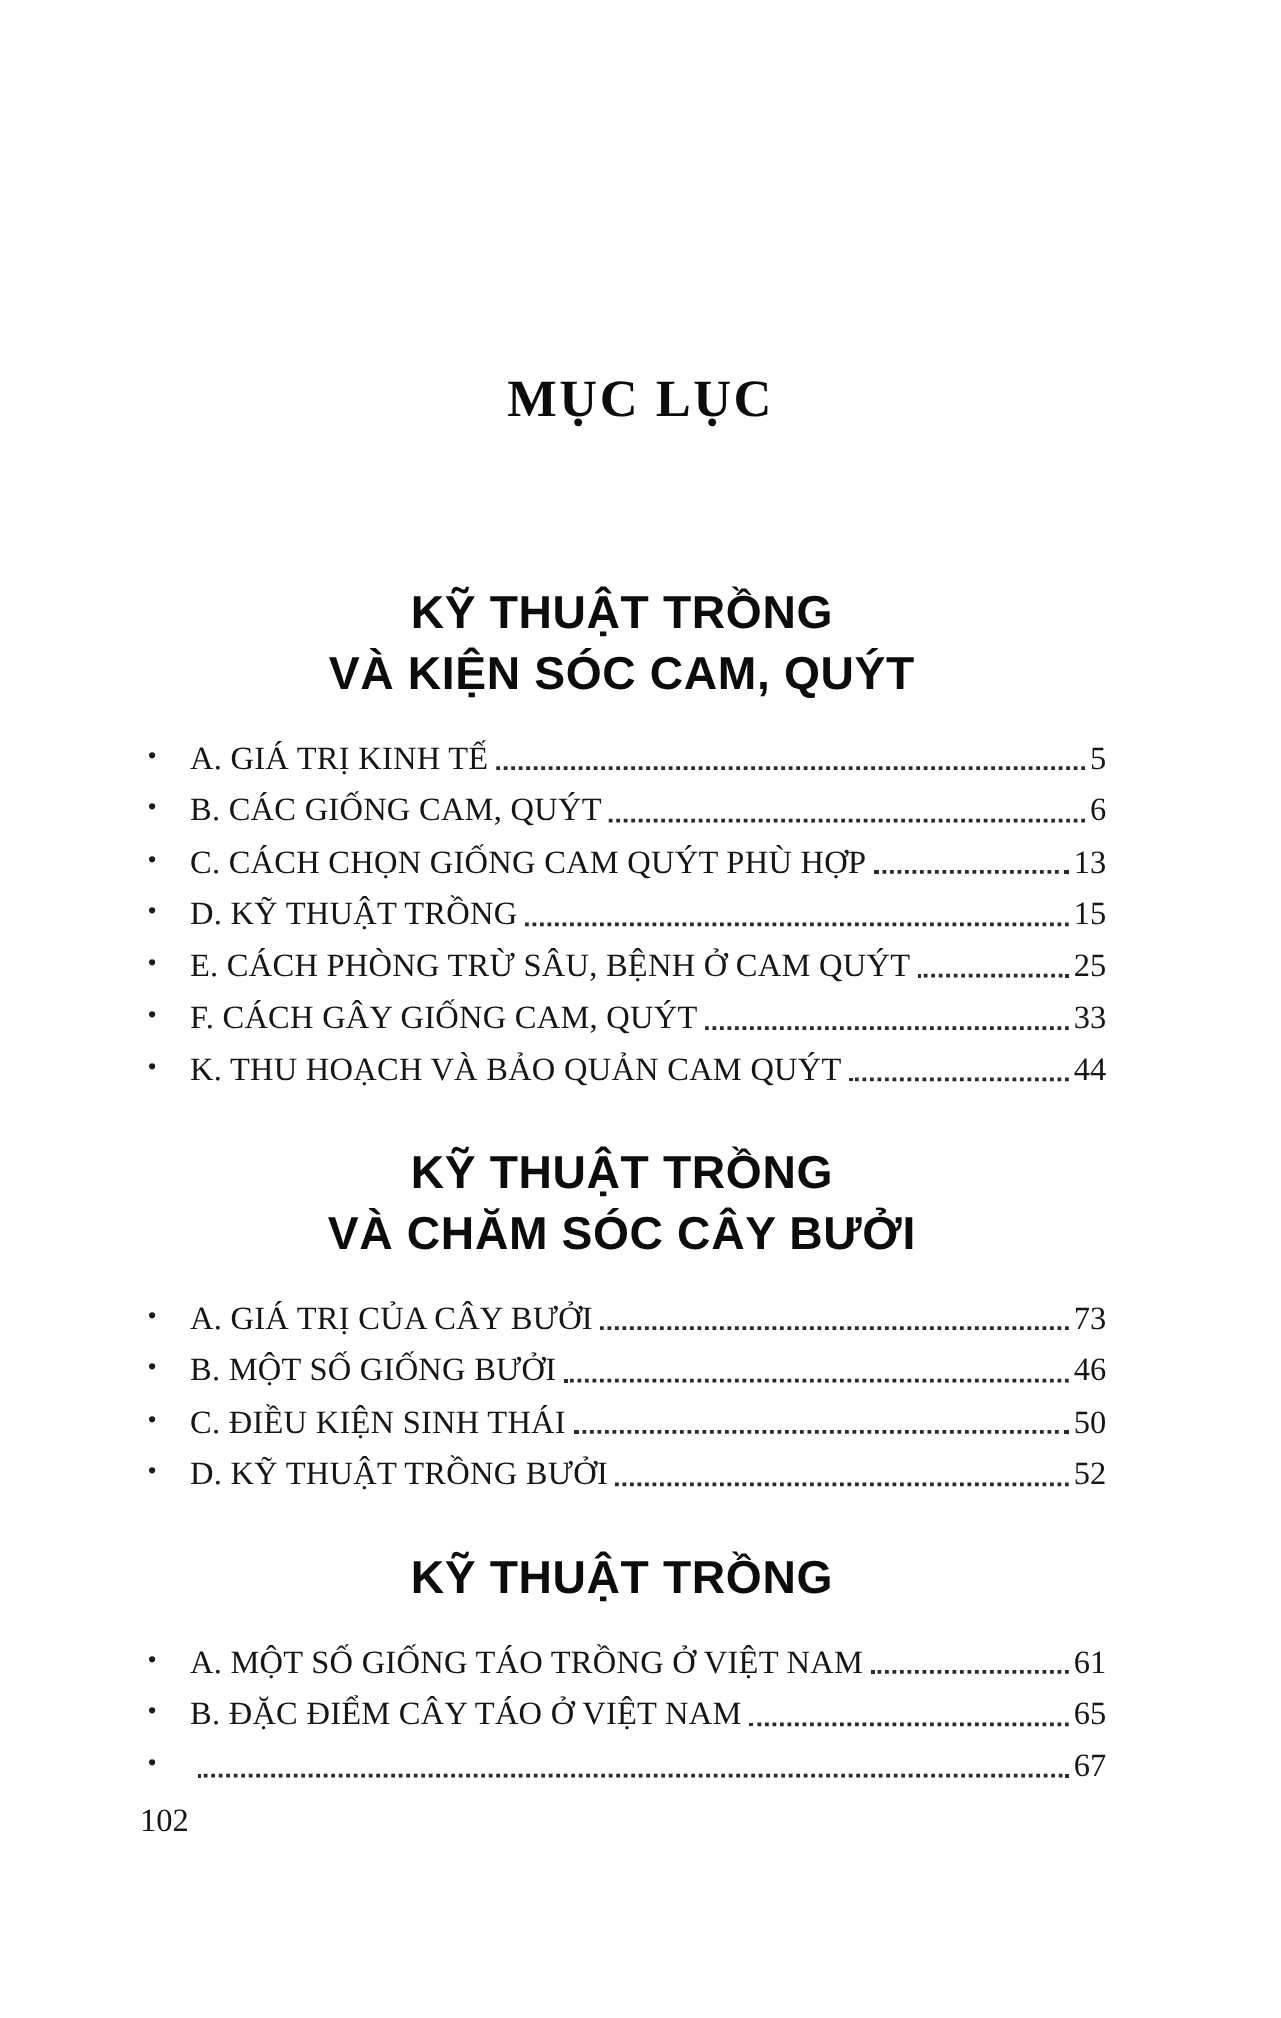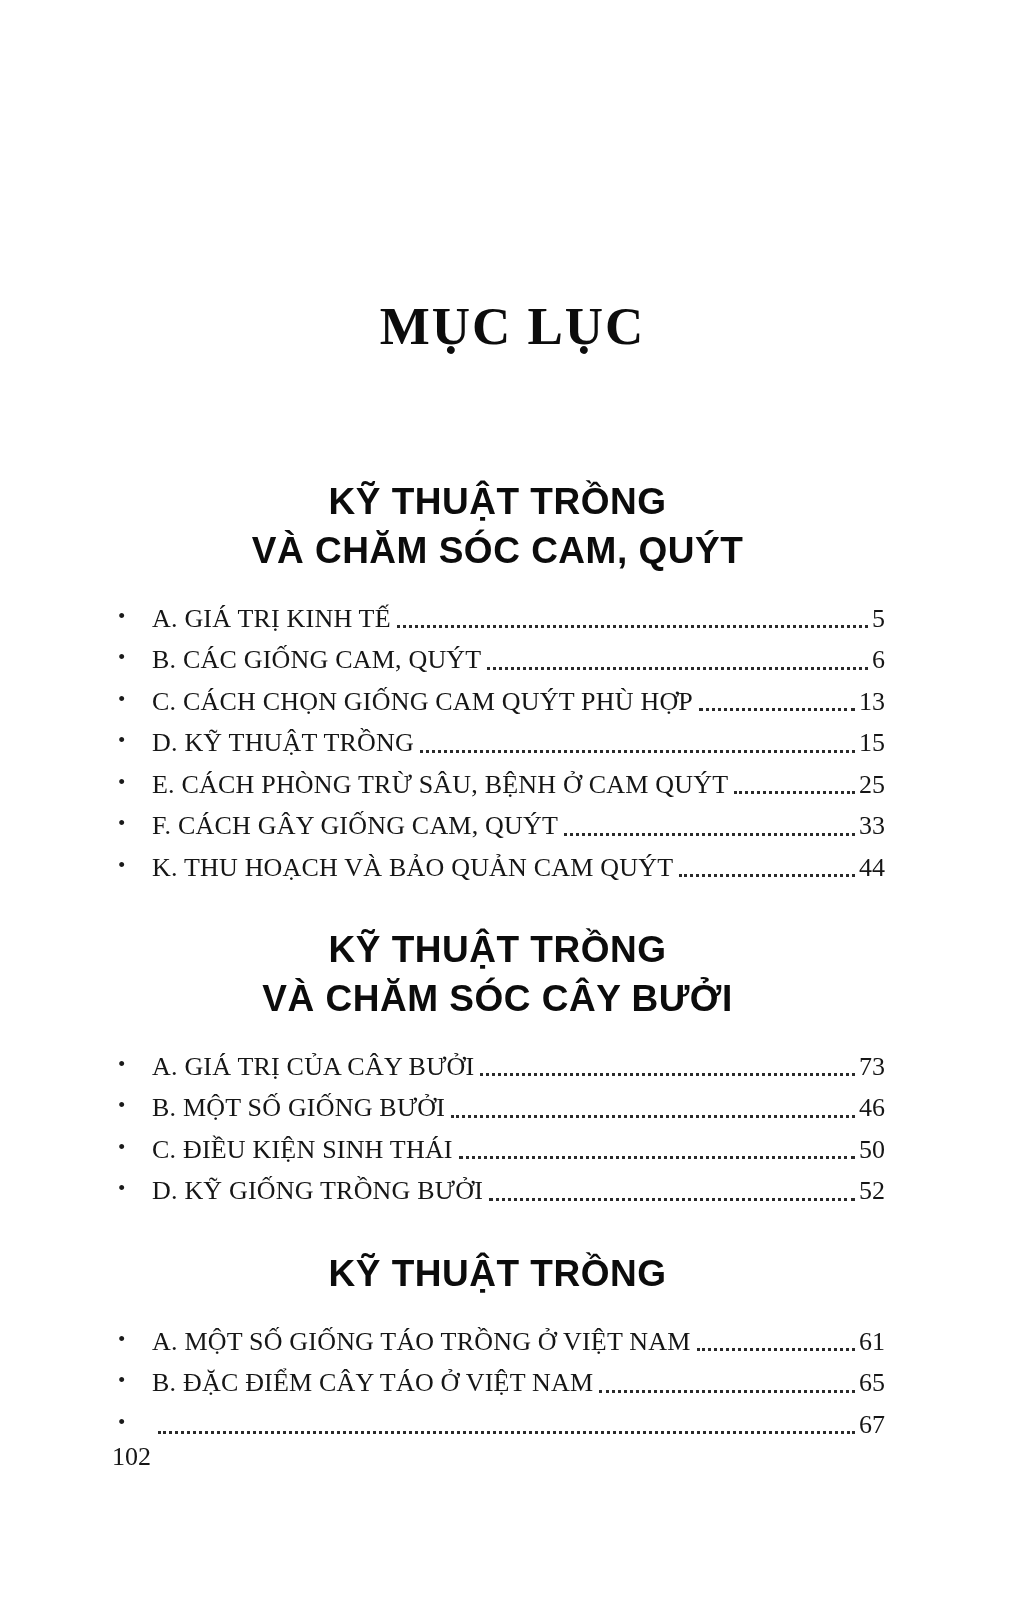--- a/index.html
+++ b/index.html
@@ -15,21 +15,21 @@
     width: 1025px;
     height: 1614px;
     background: #ffffff;
     overflow: hidden;
   }
   .title {
     padding-top: 296px;
     text-align: center;
     font-family: "Liberation Serif", serif;
     font-weight: 700;
-    font-size: 53px;
+    font-size: 42px;
     letter-spacing: 2px;
     color: #0c0c0c;
   }
   .toc {
     margin: 0 140px 0 110px;
   }
   .section-heading {
     font-family: "Liberation Sans", sans-serif;
     font-weight: 700;
     font-size: 37px;
@@ -82,21 +82,21 @@
 
 <div class="page">
 
   <h1 class="title">MỤC LỤC</h1>
 
   <div class="toc">
 
     <div class="section first">
       <h2 class="section-heading">
         <span>KỸ THUẬT TRỒNG</span><br>
-        <span>VÀ CHĂM SÓC CAM, QUÝT</span>
+        <span>VÀ KIỆN SÓC CAM, QUÝT</span>
       </h2>
       <div class="entries">
         <div class="entry">
           <span class="bullet">•</span>
           <span class="label">A. GIÁ TRỊ KINH TẾ</span>
           <span class="dots"></span>
           <span class="pnum">5</span>
         </div>
         <div class="entry">
           <span class="bullet">•</span>
@@ -156,21 +156,21 @@
           <span class="pnum">46</span>
         </div>
         <div class="entry">
           <span class="bullet">•</span>
           <span class="label">C. ĐIỀU KIỆN SINH THÁI</span>
           <span class="dots"></span>
           <span class="pnum">50</span>
         </div>
         <div class="entry">
           <span class="bullet">•</span>
-          <span class="label">D. KỸ GIỐNG TRỒNG BƯỞI</span>
+          <span class="label">D. KỸ THUẬT TRỒNG BƯỞI</span>
           <span class="dots"></span>
           <span class="pnum">52</span>
         </div>
       </div>
     </div>
 
     <div class="section">
       <h2 class="section-heading">
         <span>KỸ THUẬT TRỒNG</span><br>
       </h2>

